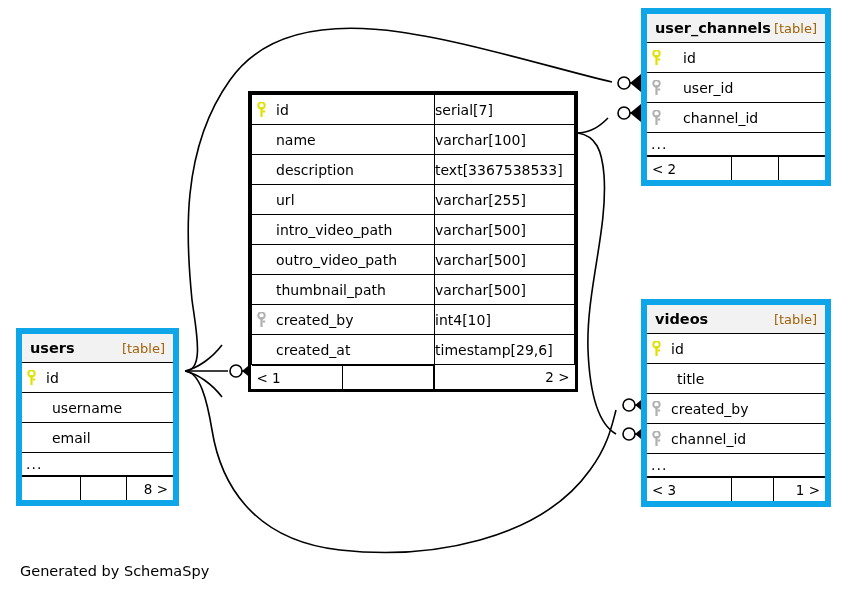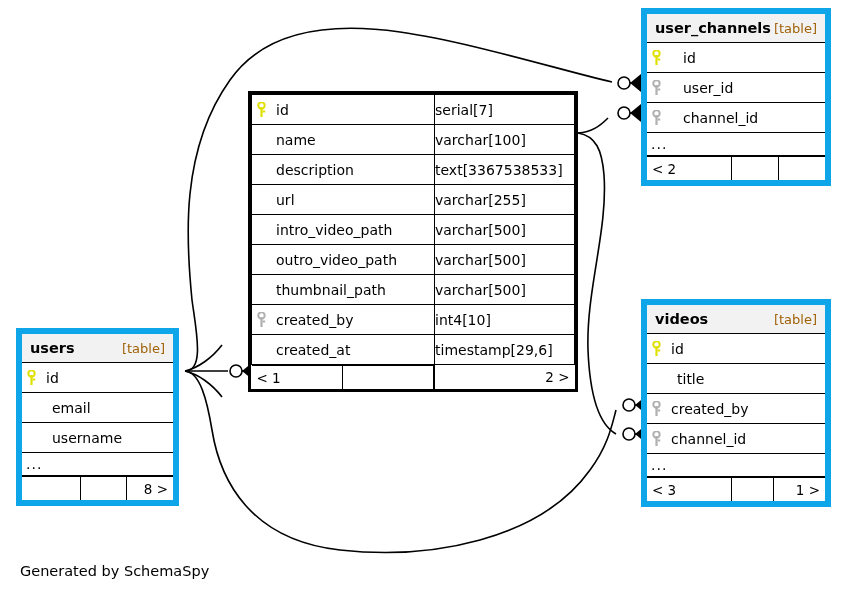--- a/index.html
+++ b/index.html
@@ -512,30 +512,30 @@
             </span>
             <span class="col-label">id</span>
           </div>
         </td>
       </tr>
 
       <tr class="row">
         <td class="col-name-cell" style="border-left:none;border-right:none;">
           <div class="col-name-inner">
             <span class="keyslot"></span>
+            <span class="col-label" style="padding-left:12px;">username</span>
+          </div>
+        </td>
+      </tr>
+
+      <tr class="row">
+        <td class="col-name-cell" style="border-left:none;border-right:none;">
+          <div class="col-name-inner">
+            <span class="keyslot"></span>
             <span class="col-label" style="padding-left:12px;">email</span>
-          </div>
-        </td>
-      </tr>
-
-      <tr class="row">
-        <td class="col-name-cell" style="border-left:none;border-right:none;">
-          <div class="col-name-inner">
-            <span class="keyslot"></span>
-            <span class="col-label" style="padding-left:12px;">username</span>
           </div>
         </td>
       </tr>
 
       <tr class="more">
         <td style="border-left:none;border-right:none;">...</td>
       </tr>
 
       <tr class="foot">
         <td style="padding:0;border:none;">

